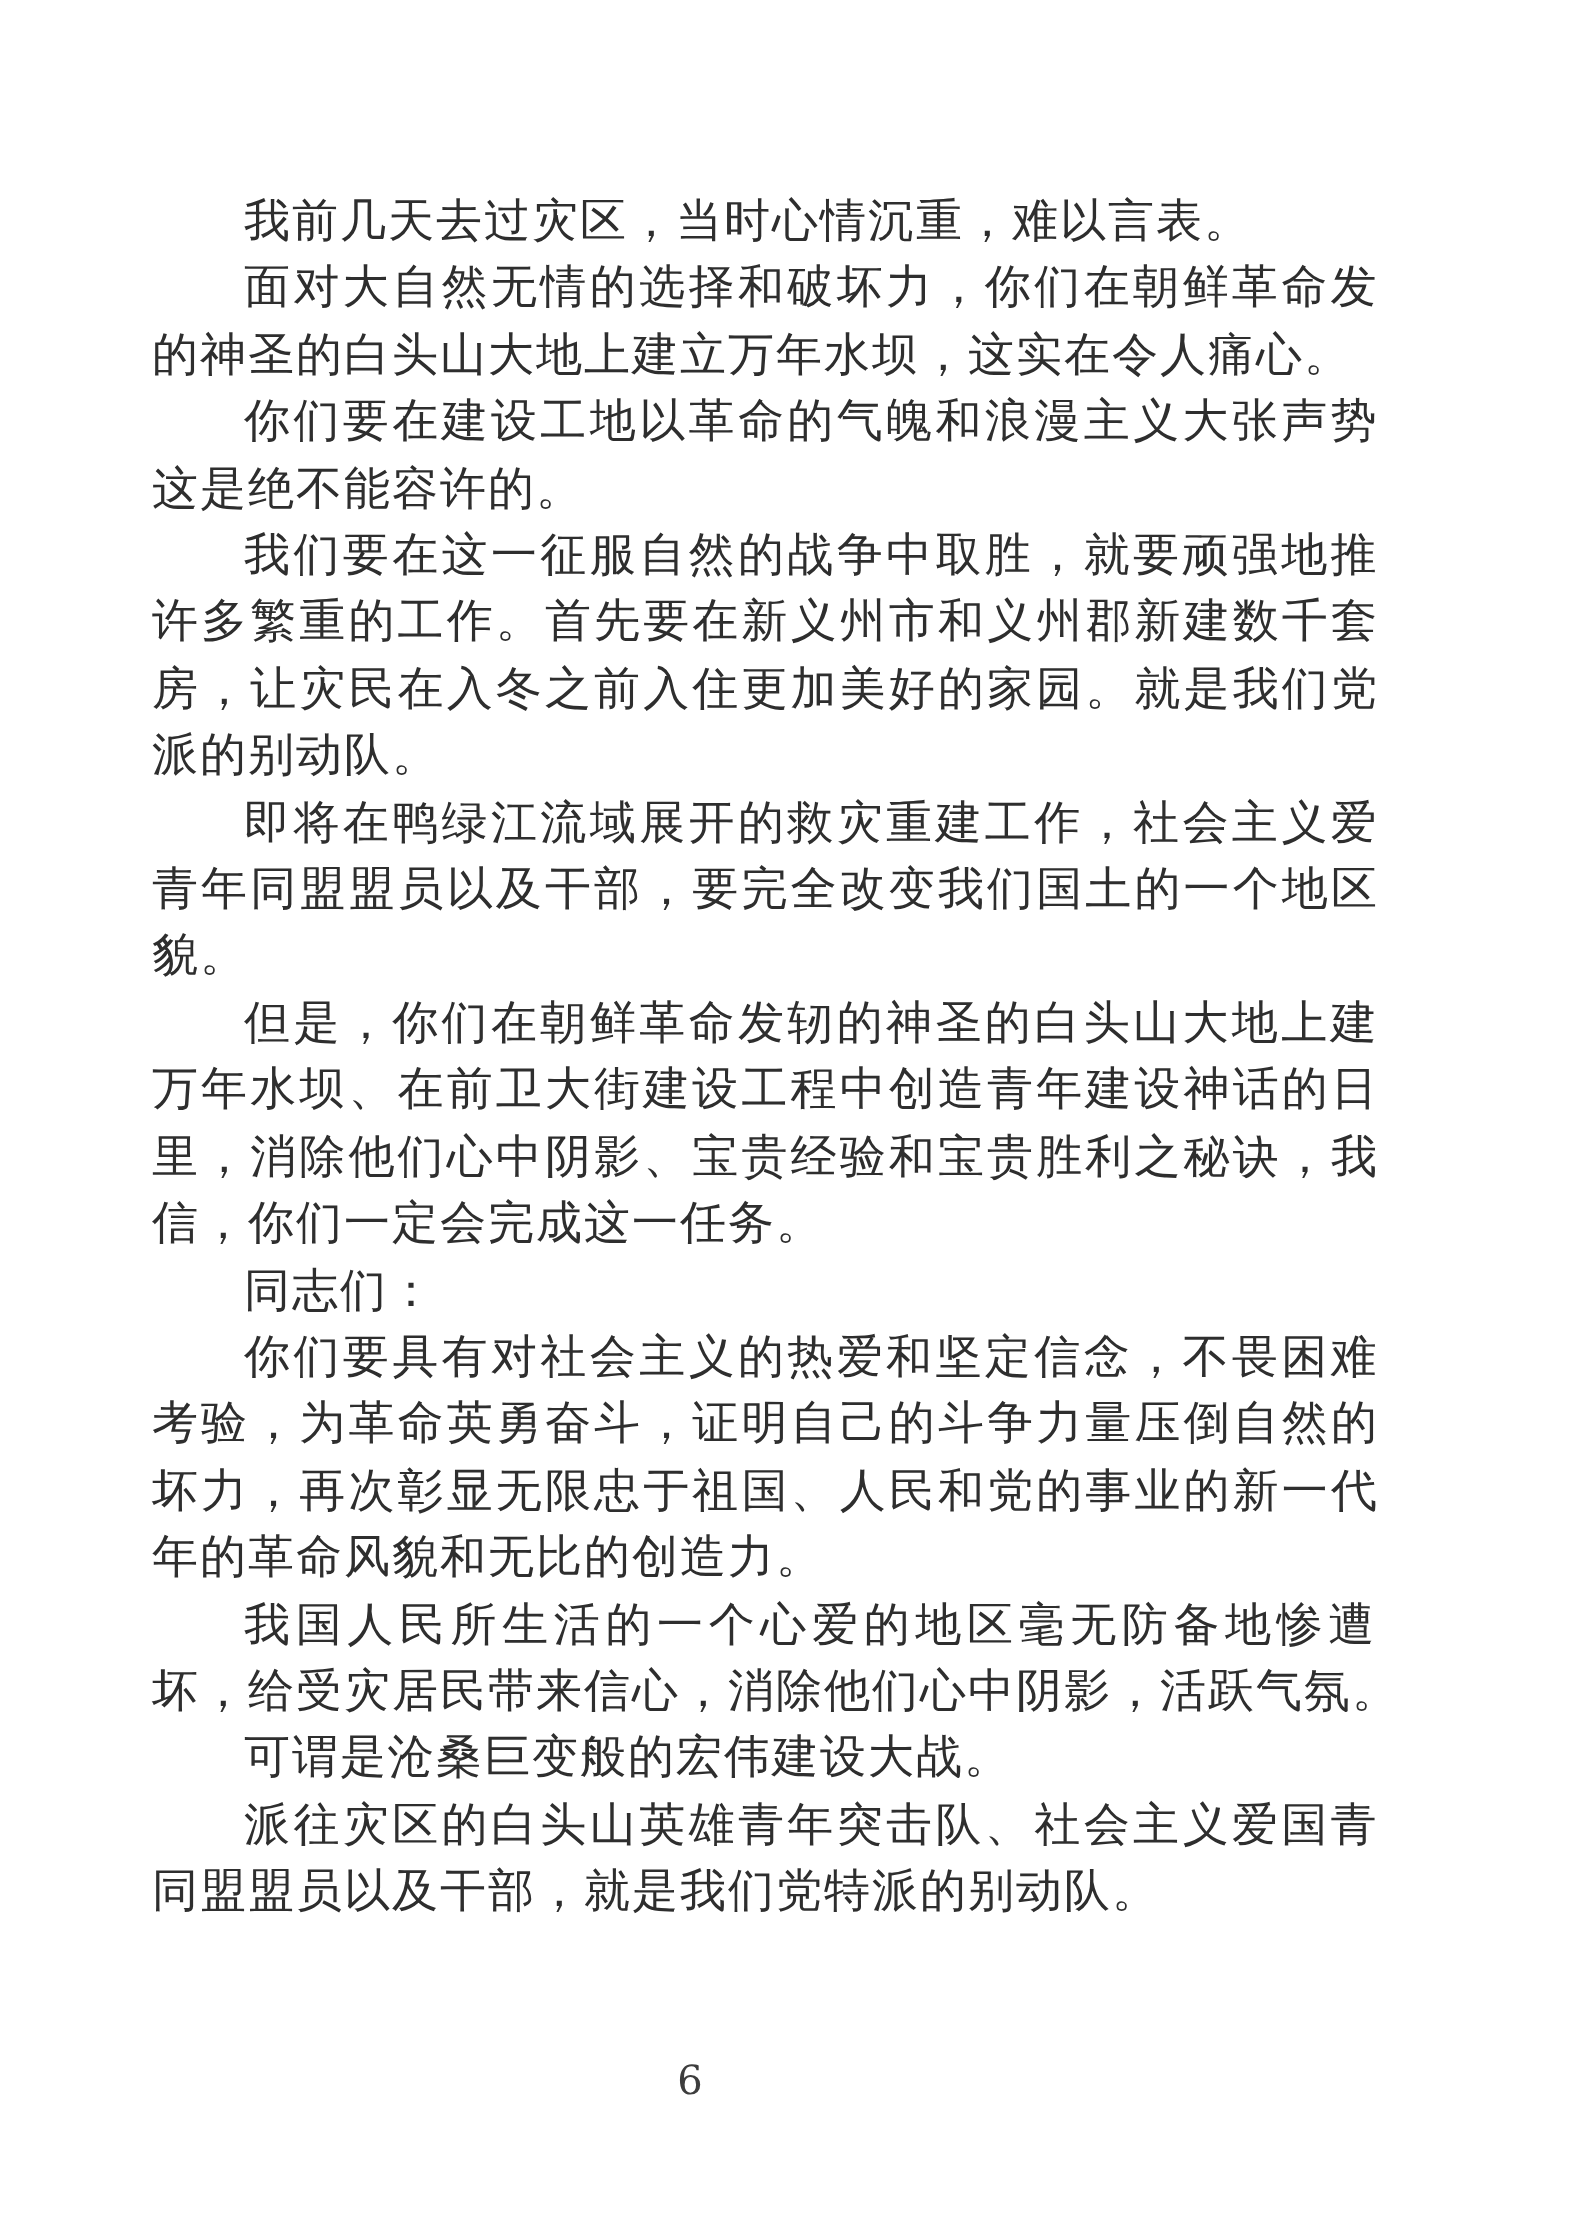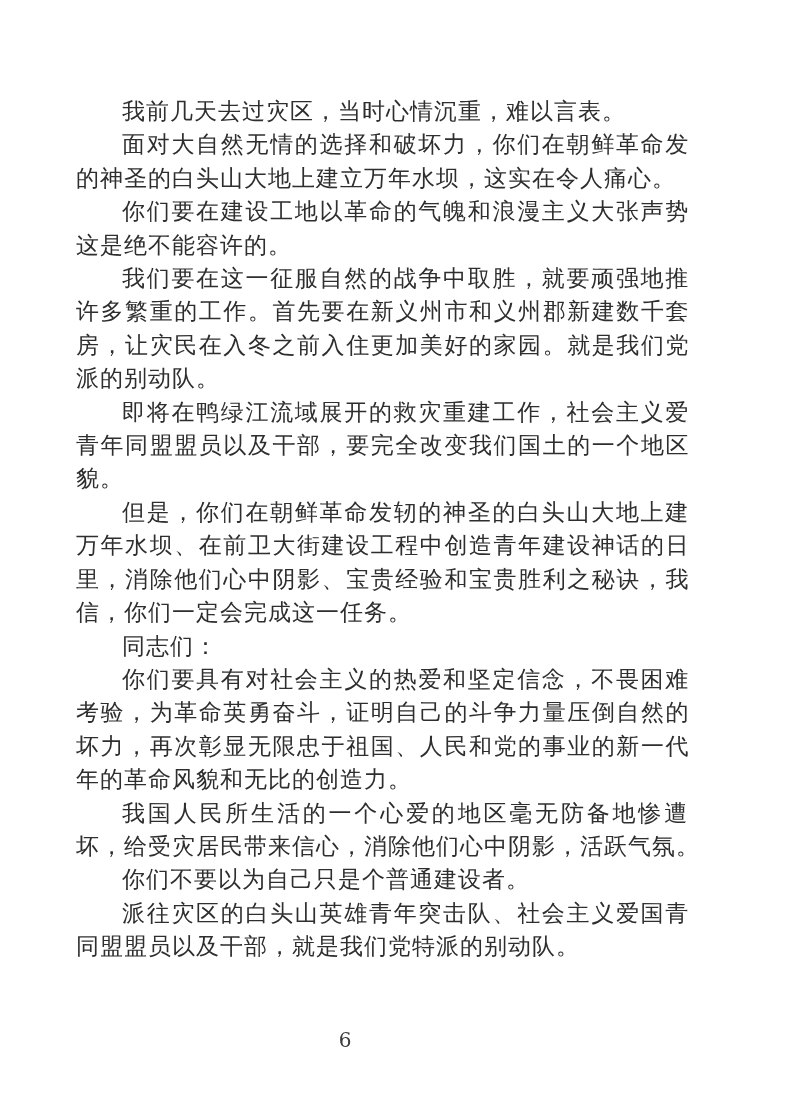--- a/index.html
+++ b/index.html
@@ -49,17 +49,17 @@
   <div class="content">
       <p>我前几天去过灾区，当时心情沉重，难以言表。</p>
       <p>面对大自然无情的选择和破坏力，你们在朝鲜革命发轫的神圣的白头山大地上建立万年水坝，这实在令人痛心。</p>
       <p>你们要在建设工地以革命的气魄和浪漫主义大张声势，这是绝不能容许的。</p>
       <p>我们要在这一征服自然的战争中取胜，就要顽强地推进许多繁重的工作。首先要在新义州市和义州郡新建数千套住房，让灾民在入冬之前入住更加美好的家园。就是我们党特派的别动队。</p>
       <p>即将在鸭绿江流域展开的救灾重建工作，社会主义爱国青年同盟盟员以及干部，要完全改变我们国土的一个地区面貌。</p>
       <p>但是，你们在朝鲜革命发轫的神圣的白头山大地上建立万年水坝、在前卫大街建设工程中创造青年建设神话的日子里，消除他们心中阴影、宝贵经验和宝贵胜利之秘诀，我确信，你们一定会完成这一任务。</p>
       <p>同志们：</p>
       <p>你们要具有对社会主义的热爱和坚定信念，不畏困难和考验，为革命英勇奋斗，证明自己的斗争力量压倒自然的破坏力，再次彰显无限忠于祖国、人民和党的事业的新一代青年的革命风貌和无比的创造力。</p>
       <p>我国人民所生活的一个心爱的地区毫无防备地惨遭破坏，给受灾居民带来信心，消除他们心中阴影，活跃气氛。</p>
-      <p>你们不要以为自己只是个普通建设者。</p>
+      <p>可谓是沧桑巨变般的宏伟建设大战。</p>
       <p>派往灾区的白头山英雄青年突击队、社会主义爱国青年同盟盟员以及干部，就是我们党特派的别动队。</p>
     </div>
   <div class="page-number">6</div>
 </div>
 
 </body></html>

